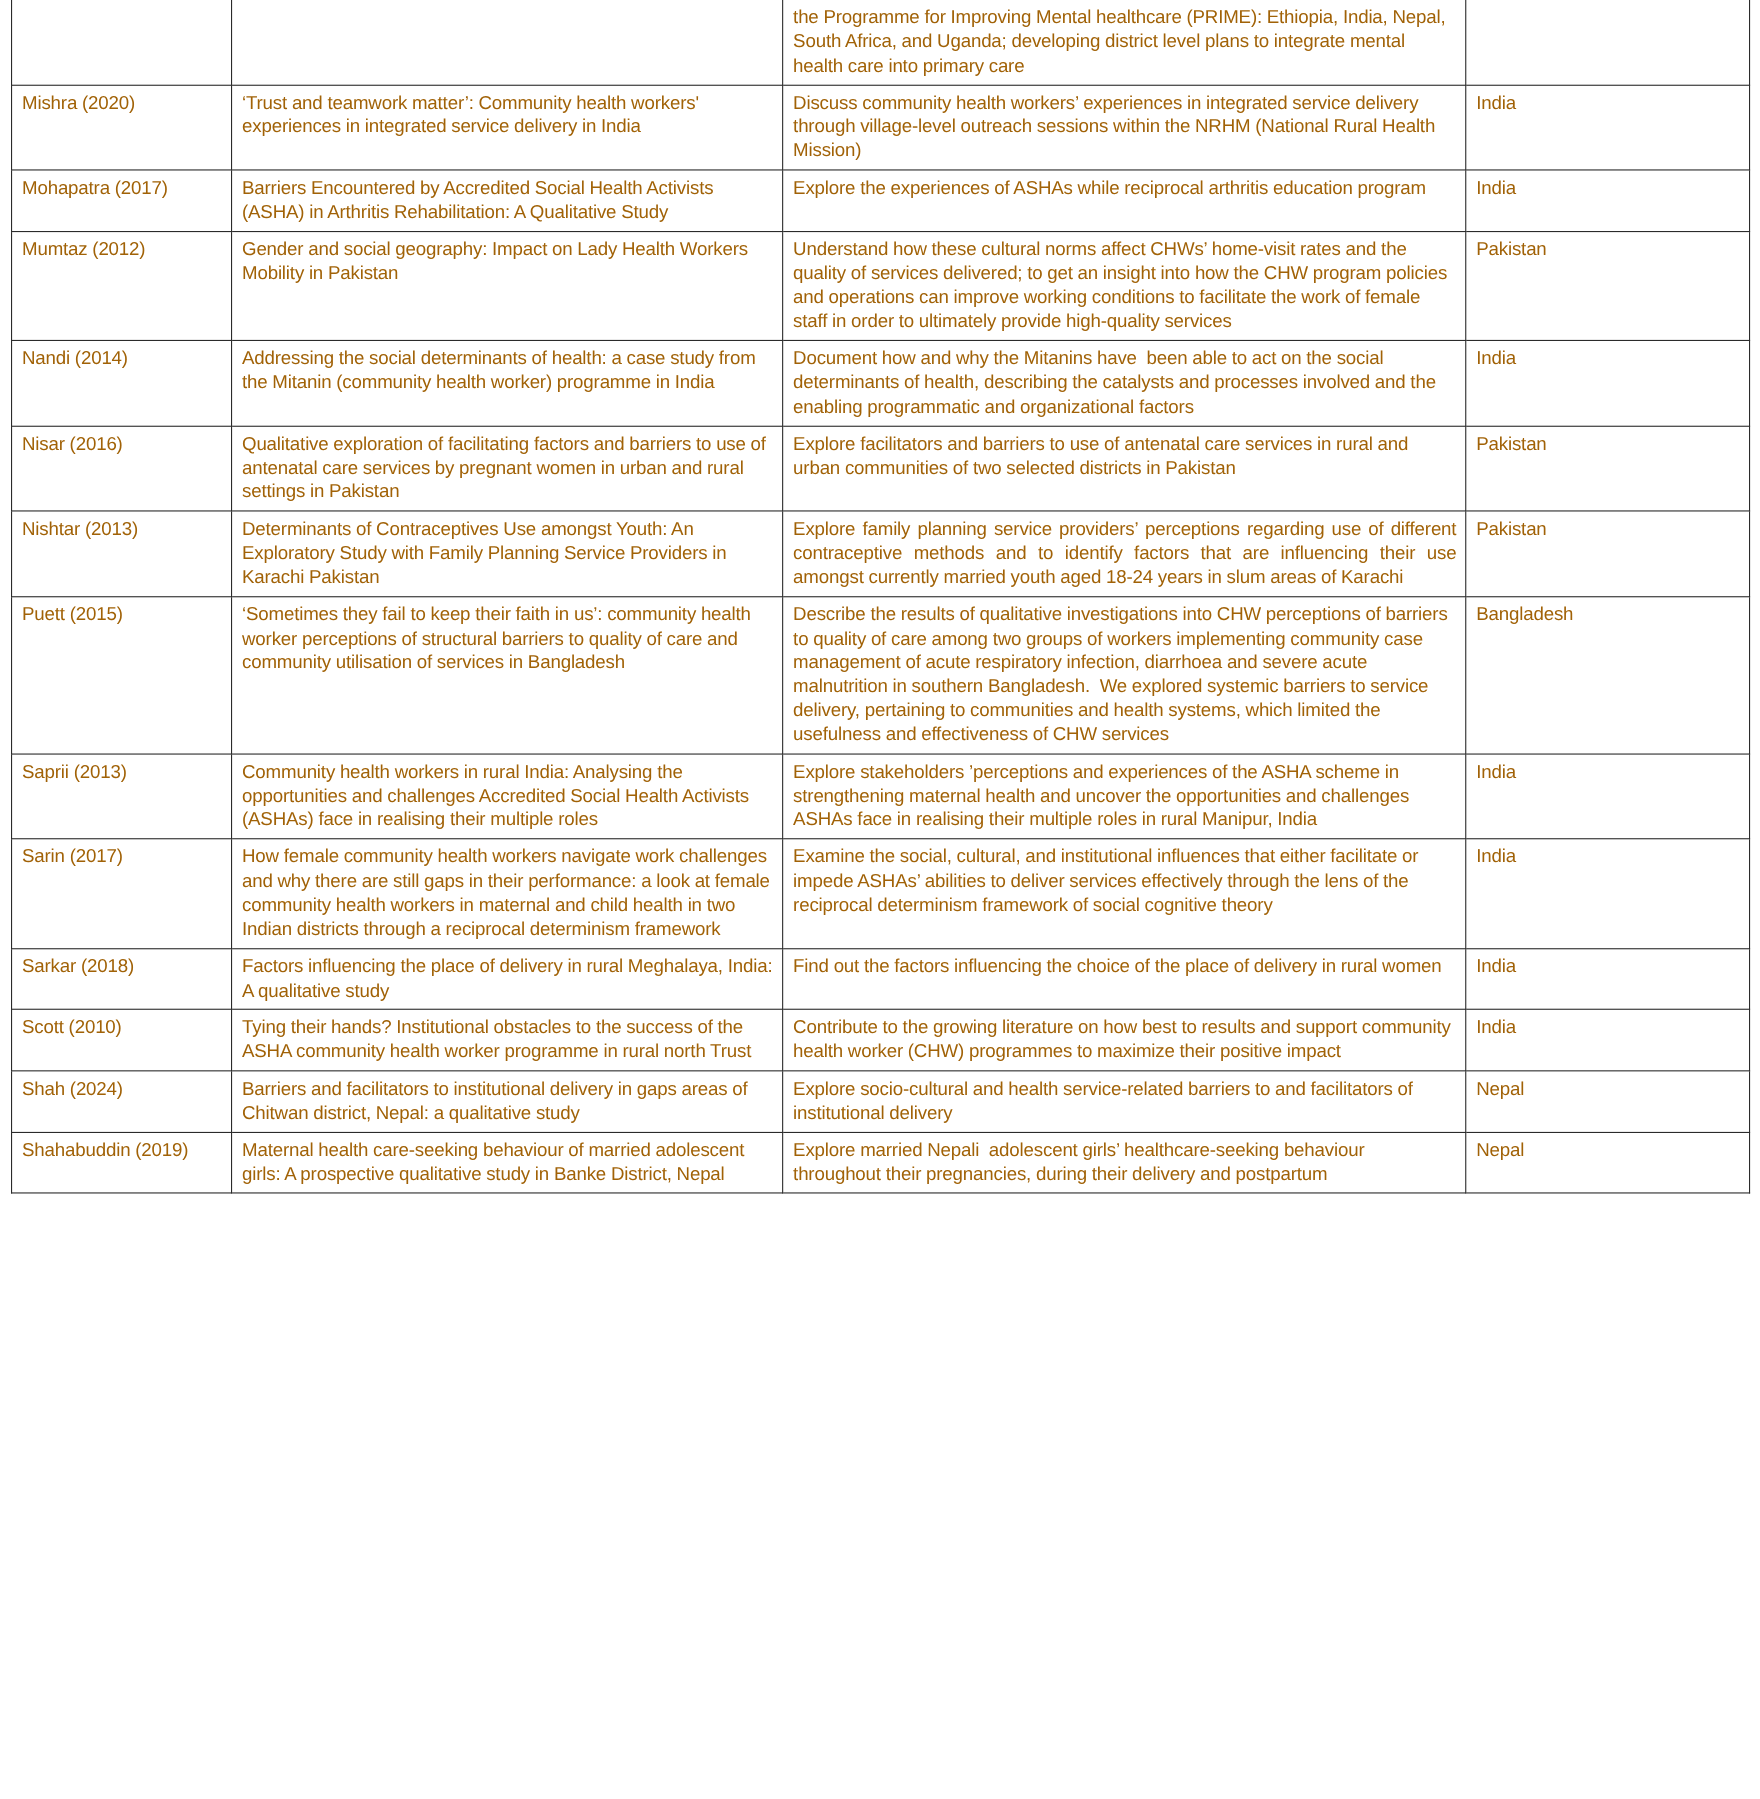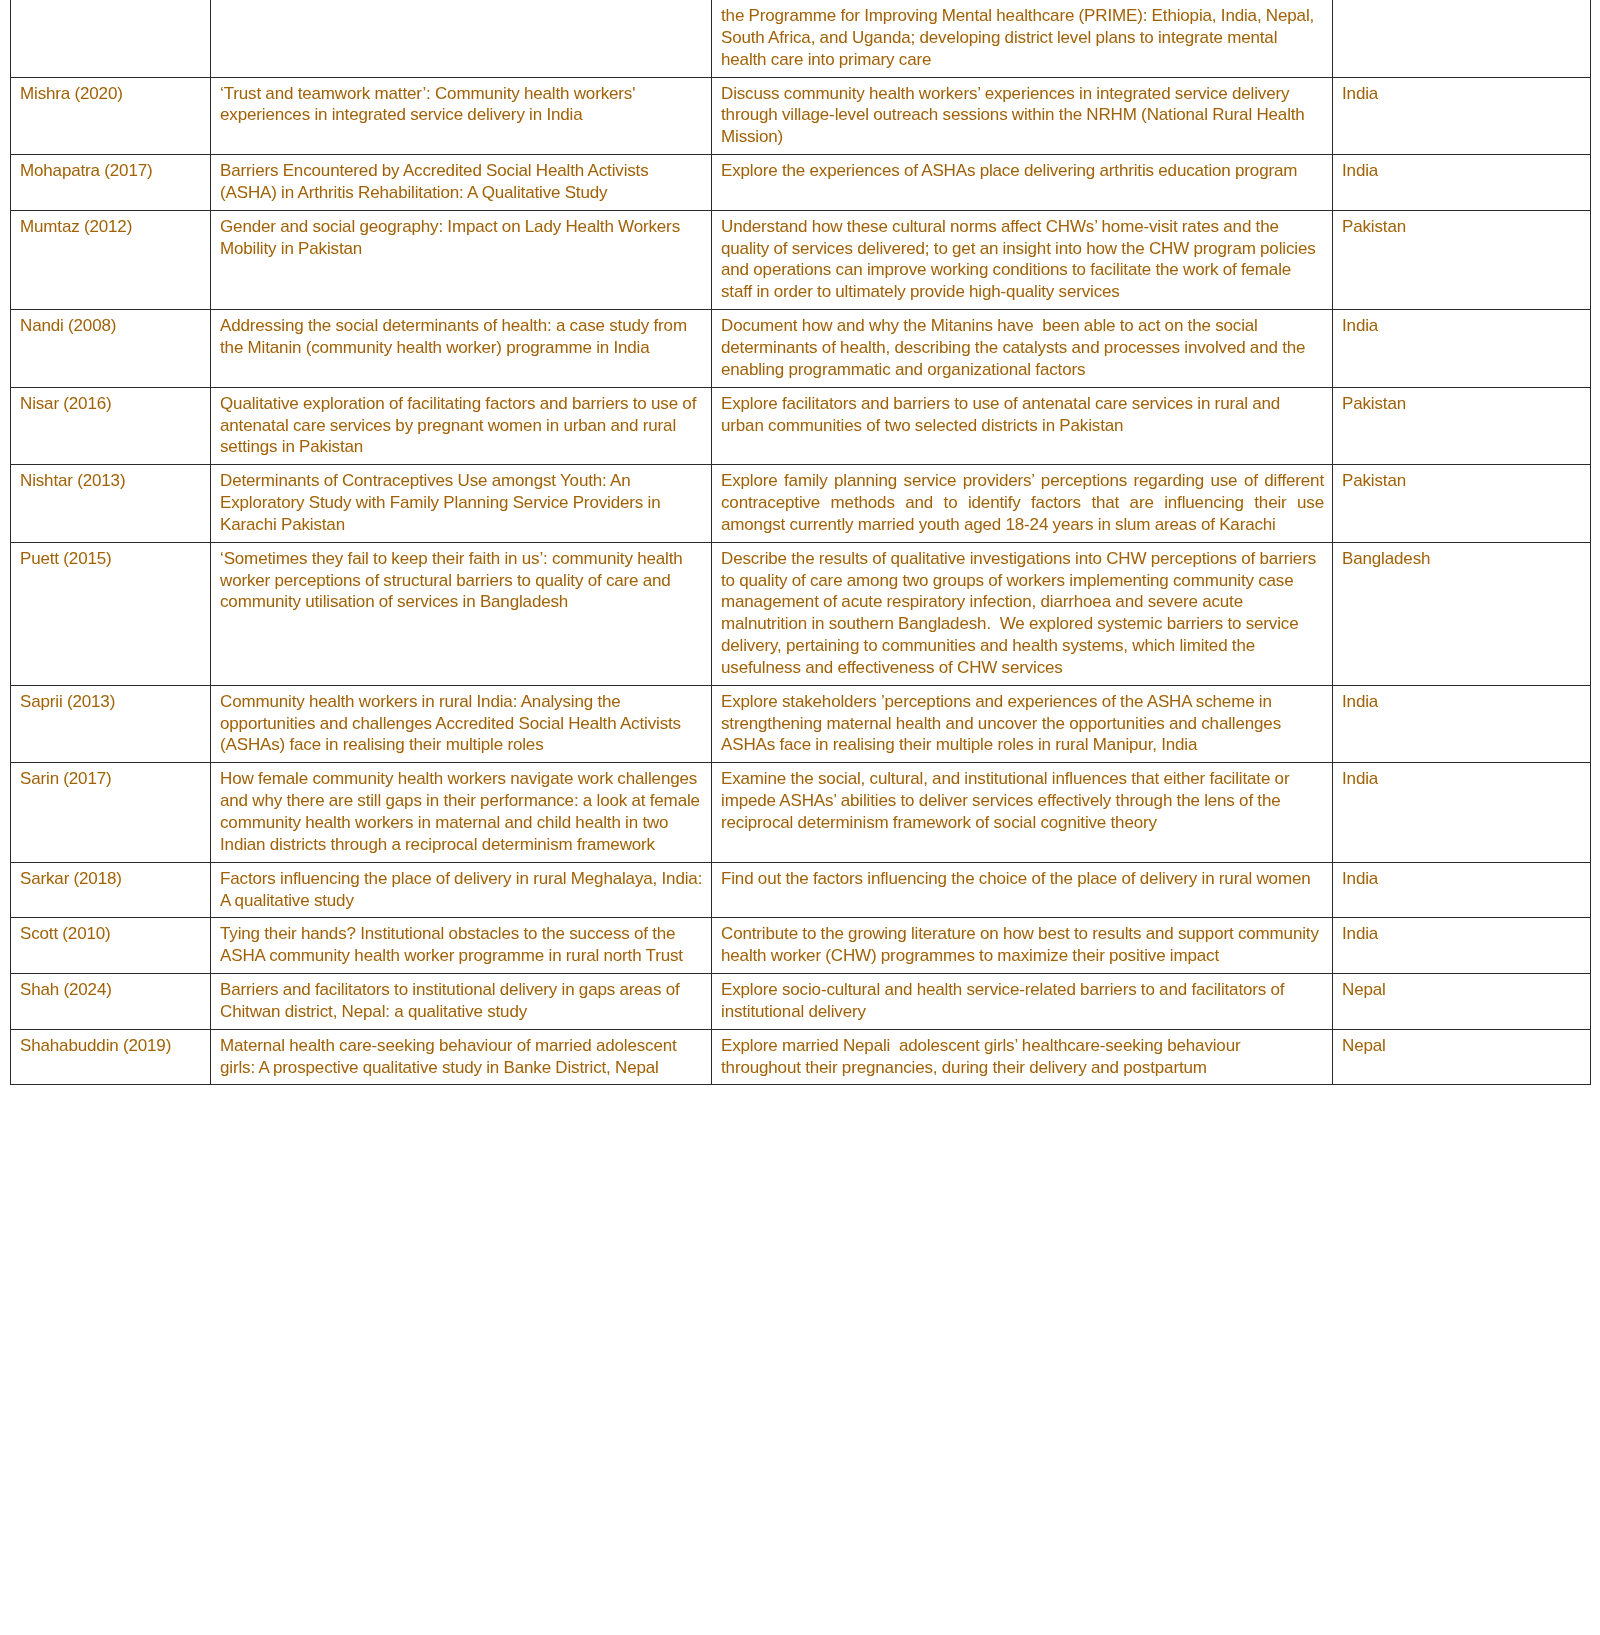--- a/index.html
+++ b/index.html
@@ -101,21 +101,21 @@
           </td>
         </tr>
         <tr>
           <td>
             <span class="cell-text">Mohapatra (2017)</span>
           </td>
           <td>
             <span class="cell-text">Barriers Encountered by Accredited Social Health Activists (ASHA) in Arthritis Rehabilitation: A Qualitative Study</span>
           </td>
           <td>
-            <span class="cell-text">Explore the experiences of ASHAs place delivering arthritis education program</span>
+            <span class="cell-text">Explore the experiences of ASHAs while reciprocal arthritis education program</span>
           </td>
           <td>
             <span class="cell-text">India</span>
           </td>
         </tr>
         <tr>
           <td>
             <span class="cell-text">Mumtaz (2012)</span>
           </td>
           <td>
@@ -123,21 +123,21 @@
           </td>
           <td>
             <span class="cell-text">Understand how these cultural norms affect CHWs’ home-visit rates and the quality of services delivered; to get an insight into how the CHW program policies and operations can improve working conditions to facilitate the work of female staff in order to ultimately provide high-quality services</span>
           </td>
           <td>
             <span class="cell-text">Pakistan</span>
           </td>
         </tr>
         <tr>
           <td>
-            <span class="cell-text">Nandi (2008)</span>
+            <span class="cell-text">Nandi (2014)</span>
           </td>
           <td>
             <span class="cell-text">Addressing the social determinants of health: a case study from the Mitanin (community health worker) programme in India</span>
           </td>
           <td>
             <span class="cell-text">Document how and why the Mitanins have  been able to act on the social determinants of health, describing the catalysts and processes involved and the enabling programmatic and organizational factors</span>
           </td>
           <td>
             <span class="cell-text">India</span>
           </td>

